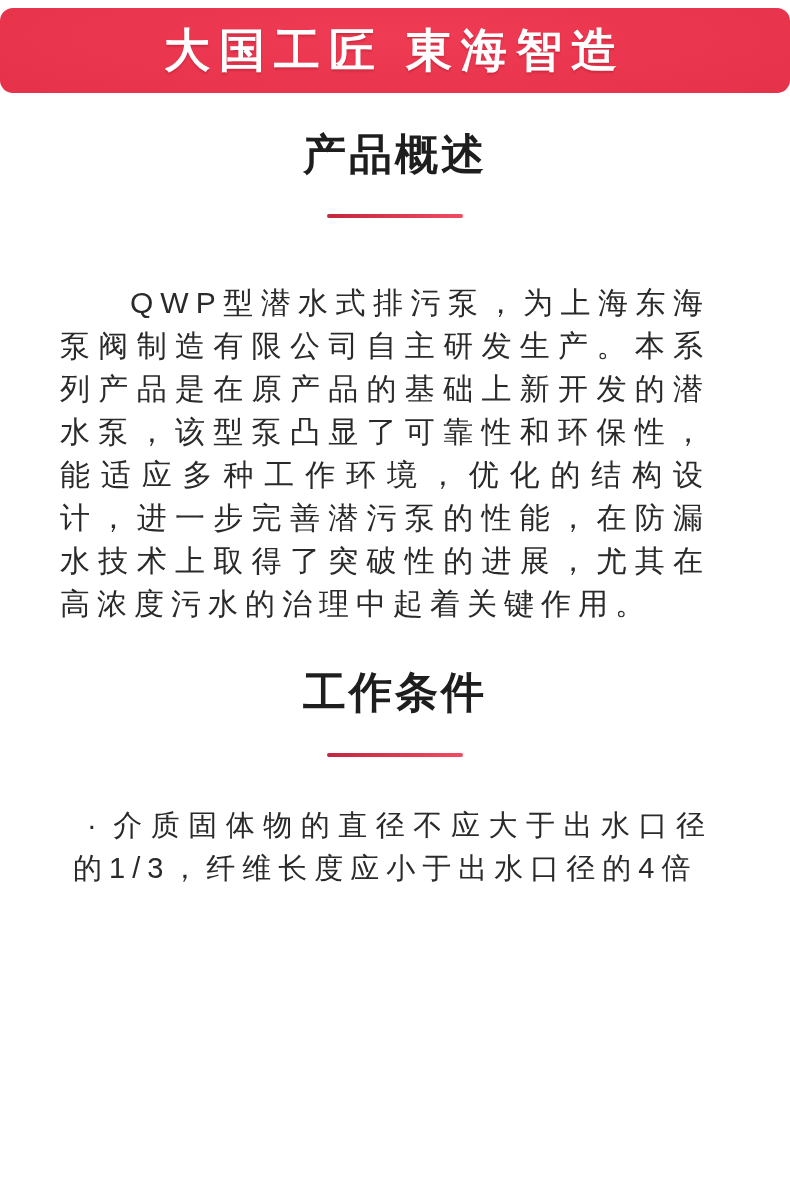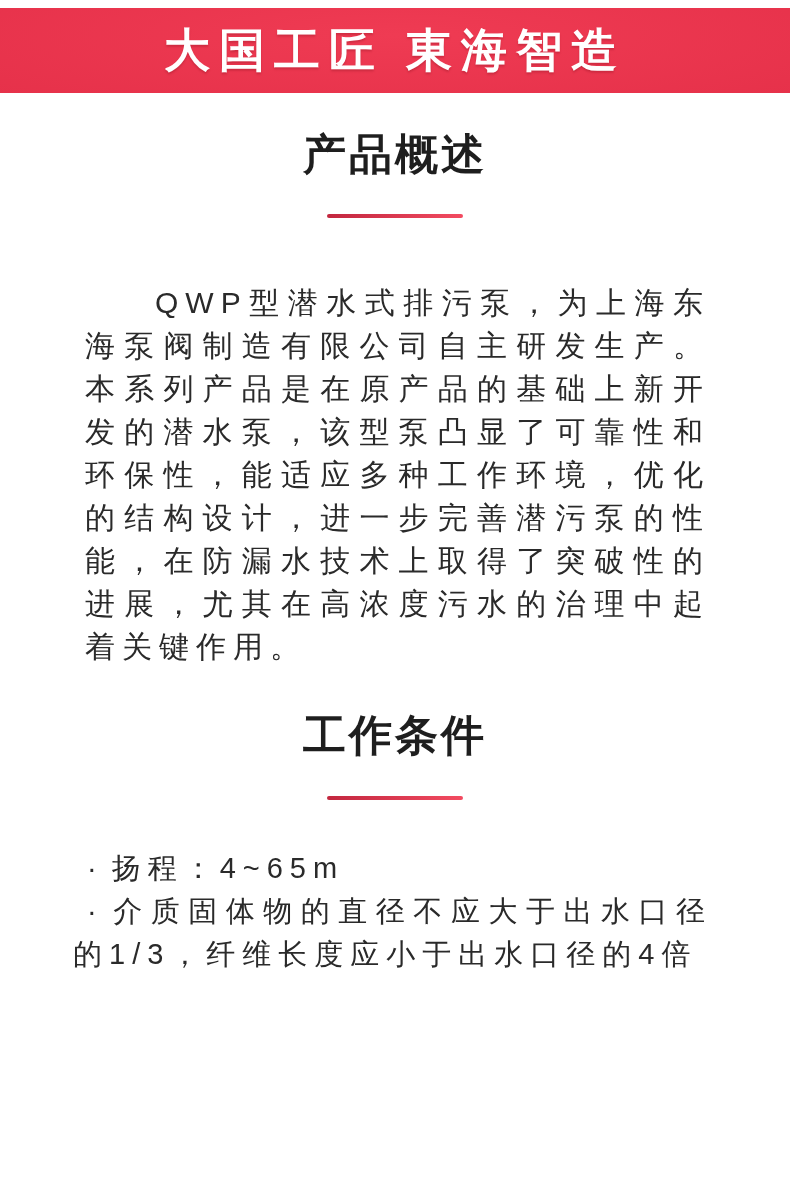--- a/index.html
+++ b/index.html
@@ -20,20 +20,21 @@
     margin-top: 8px;
     height: 85px;
     width: 100%;
     background: radial-gradient(150% 230% at 50% 32%,
                 var(--banner-light, #ef3b53) 0%,
                 var(--banner-mid, #e42f48) 55%,
                 var(--banner-dark, #d4283f) 100%);
     display: flex;
     align-items: center;
     justify-content: center;
+    border-radius: 13px;
   }
   .banner-title {
     color: var(--banner-text, #ffffff);
     font-size: 46px;
     font-weight: bold;
     letter-spacing: 9px;
     white-space: nowrap;
     text-shadow: 0 2px 2px rgba(120, 10, 25, 0.25);
   }
 
@@ -54,21 +55,21 @@
     height: 4px;
     margin: 15px auto 0 auto;
     border-radius: 2px;
     background: linear-gradient(to right,
                 var(--underline-start, #c2273f),
                 var(--underline-end, #f34b61));
   }
 
   
   .overview-text {
-    margin: 63px 80px 0 85px;
+    margin: 63px 80px 0 60px;
     font-size: 30px;
     line-height: 43px;
     letter-spacing: 7px;
     text-align: justify;
     text-align-last: left;
     text-indent: 70px;
     color: #2a2a2a;
   }
 
   
@@ -102,19 +103,16 @@
   <div class="title-underline"></div>
   <p class="overview-text">QWP型潜水式排污泵，为上海东海泵阀制造有限公司自主研发生产。本系列产品是在原产品的基础上新开发的潜水泵，该型泵凸显了可靠性和环保性，能适应多种工作环境，优化的结构设计，进一步完善潜污泵的性能，在防漏水技术上取得了突破性的进展，尤其在高浓度污水的治理中起着关键作用。</p>
 </section>
 
 <section>
   <h2 class="section-title title-conditions">工作条件</h2>
   <div class="title-underline"></div>
 
   <ul class="spec-list">
     <li class="spec-item">
-      <span class="bullet">·</span><span>扬程：4~65m</span>
-    </li>
-    <li class="spec-item">
       <span class="bullet">·</span><span>介质固体物的直径不应大于出水口径的1/3，纤维长度应小于出水口径的4倍</span>
     </li>
   </ul>
 </section>
 
 </body></html>

